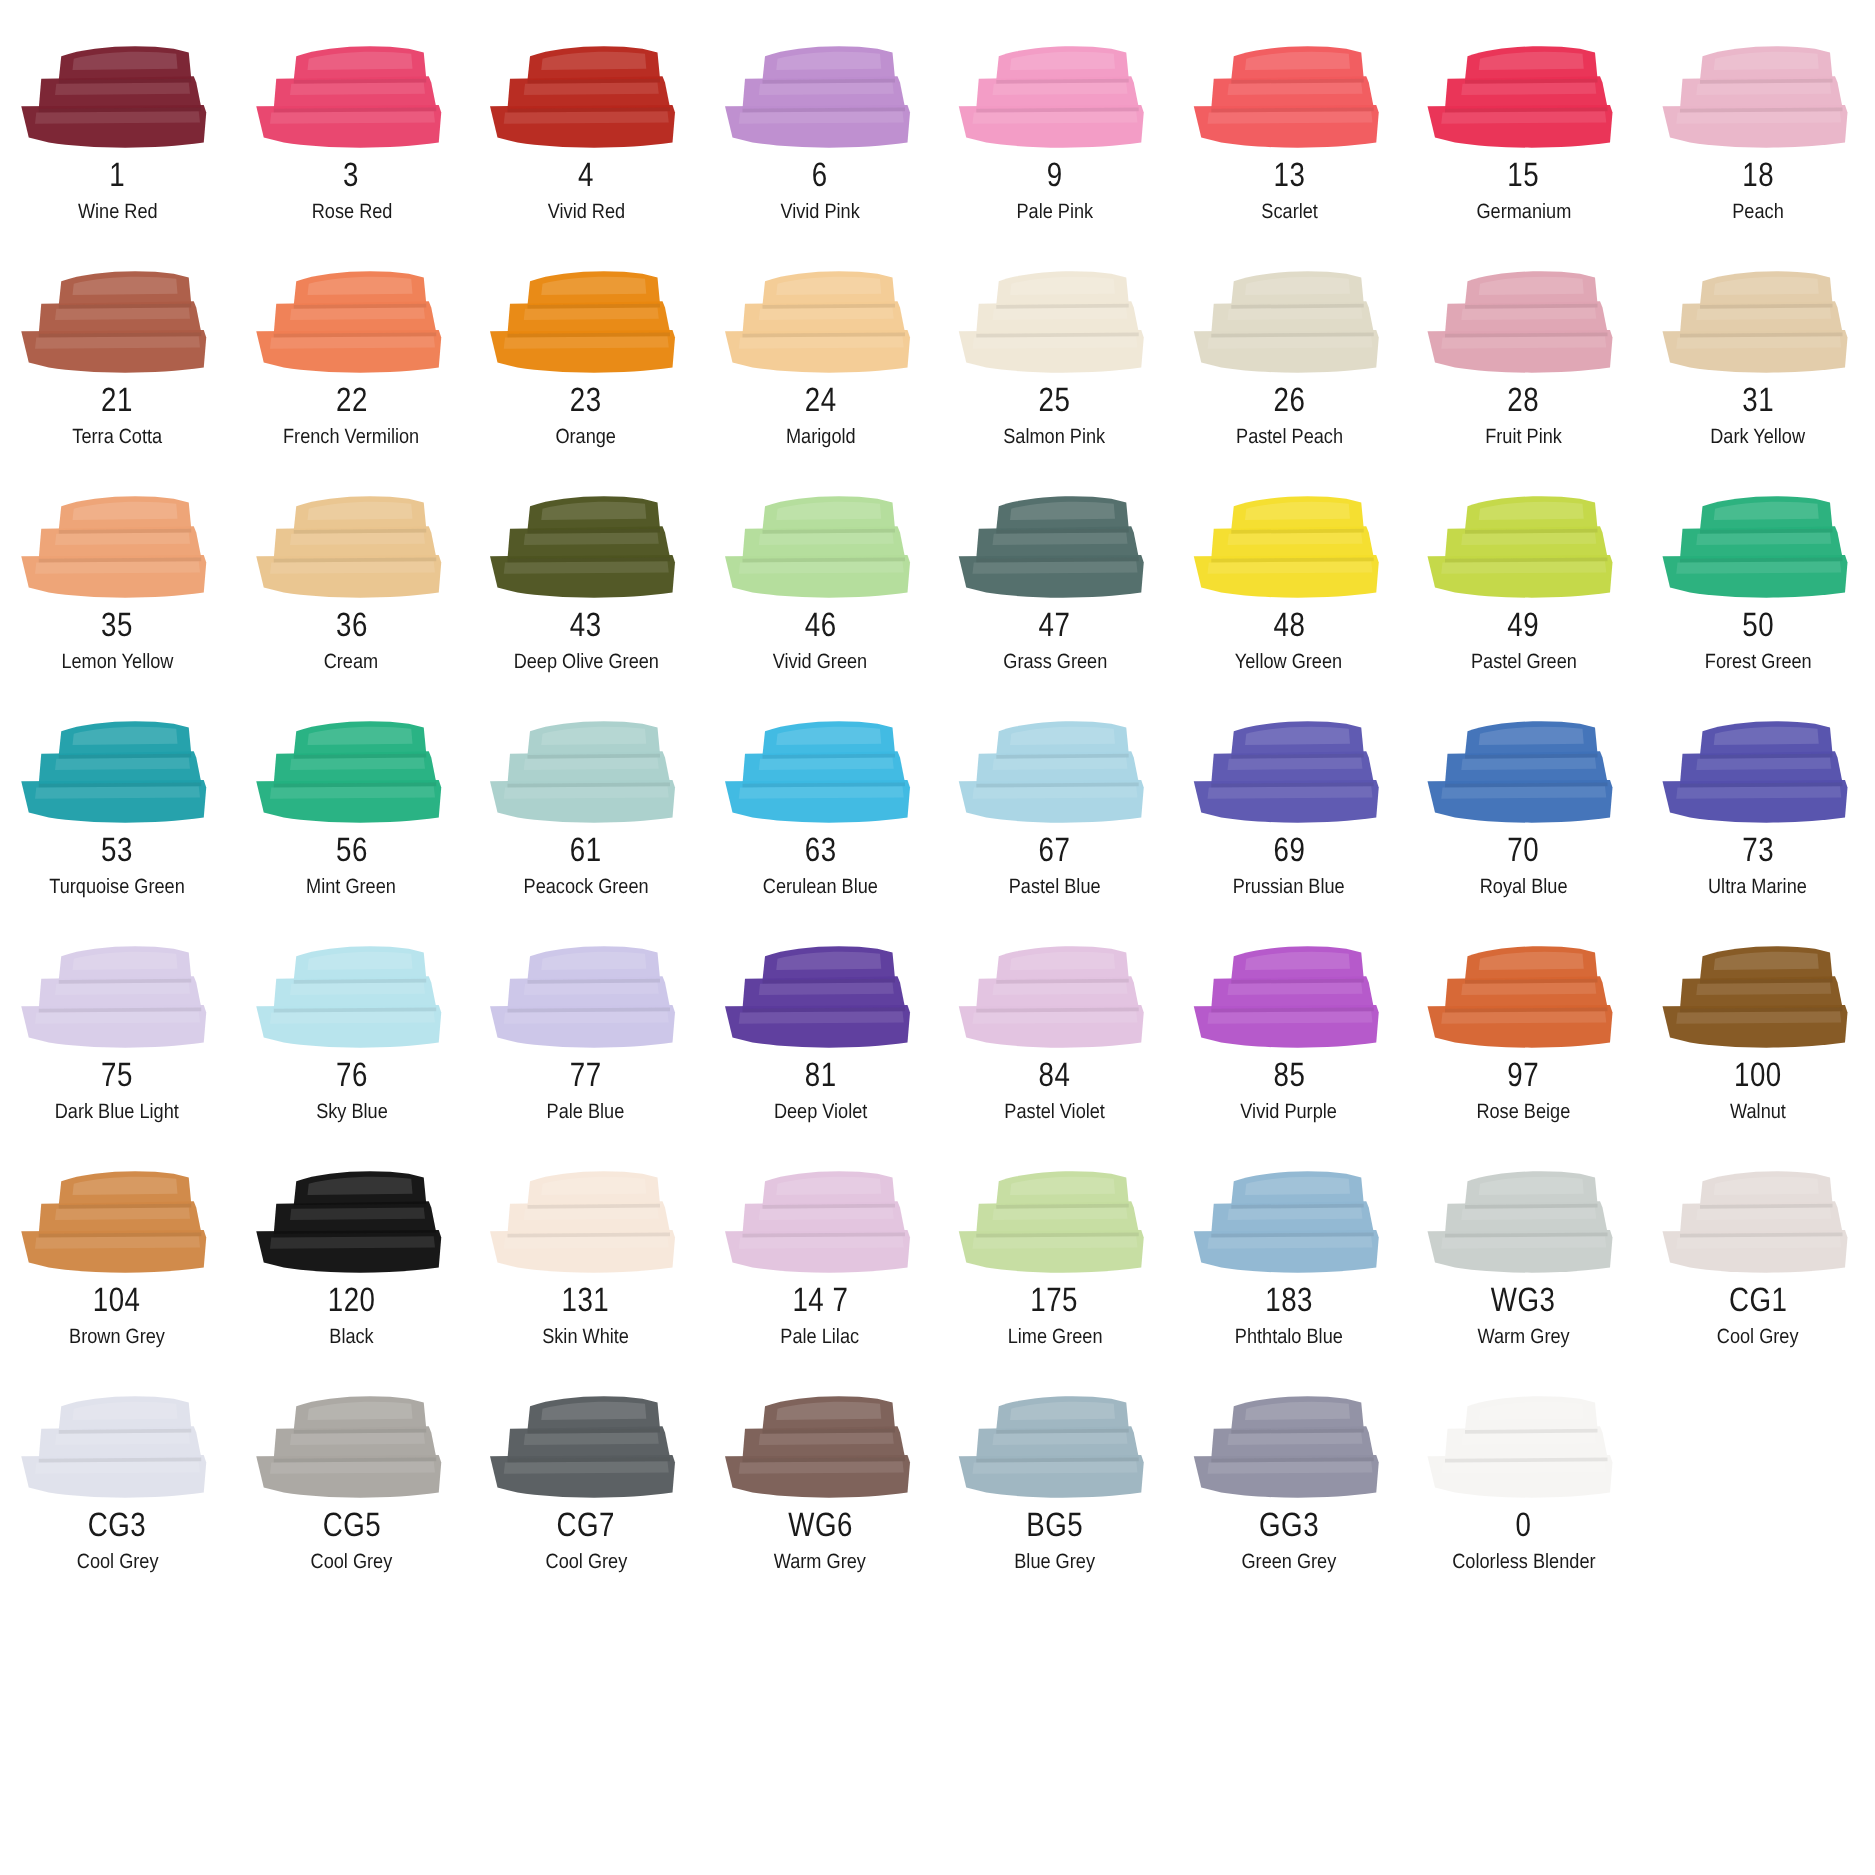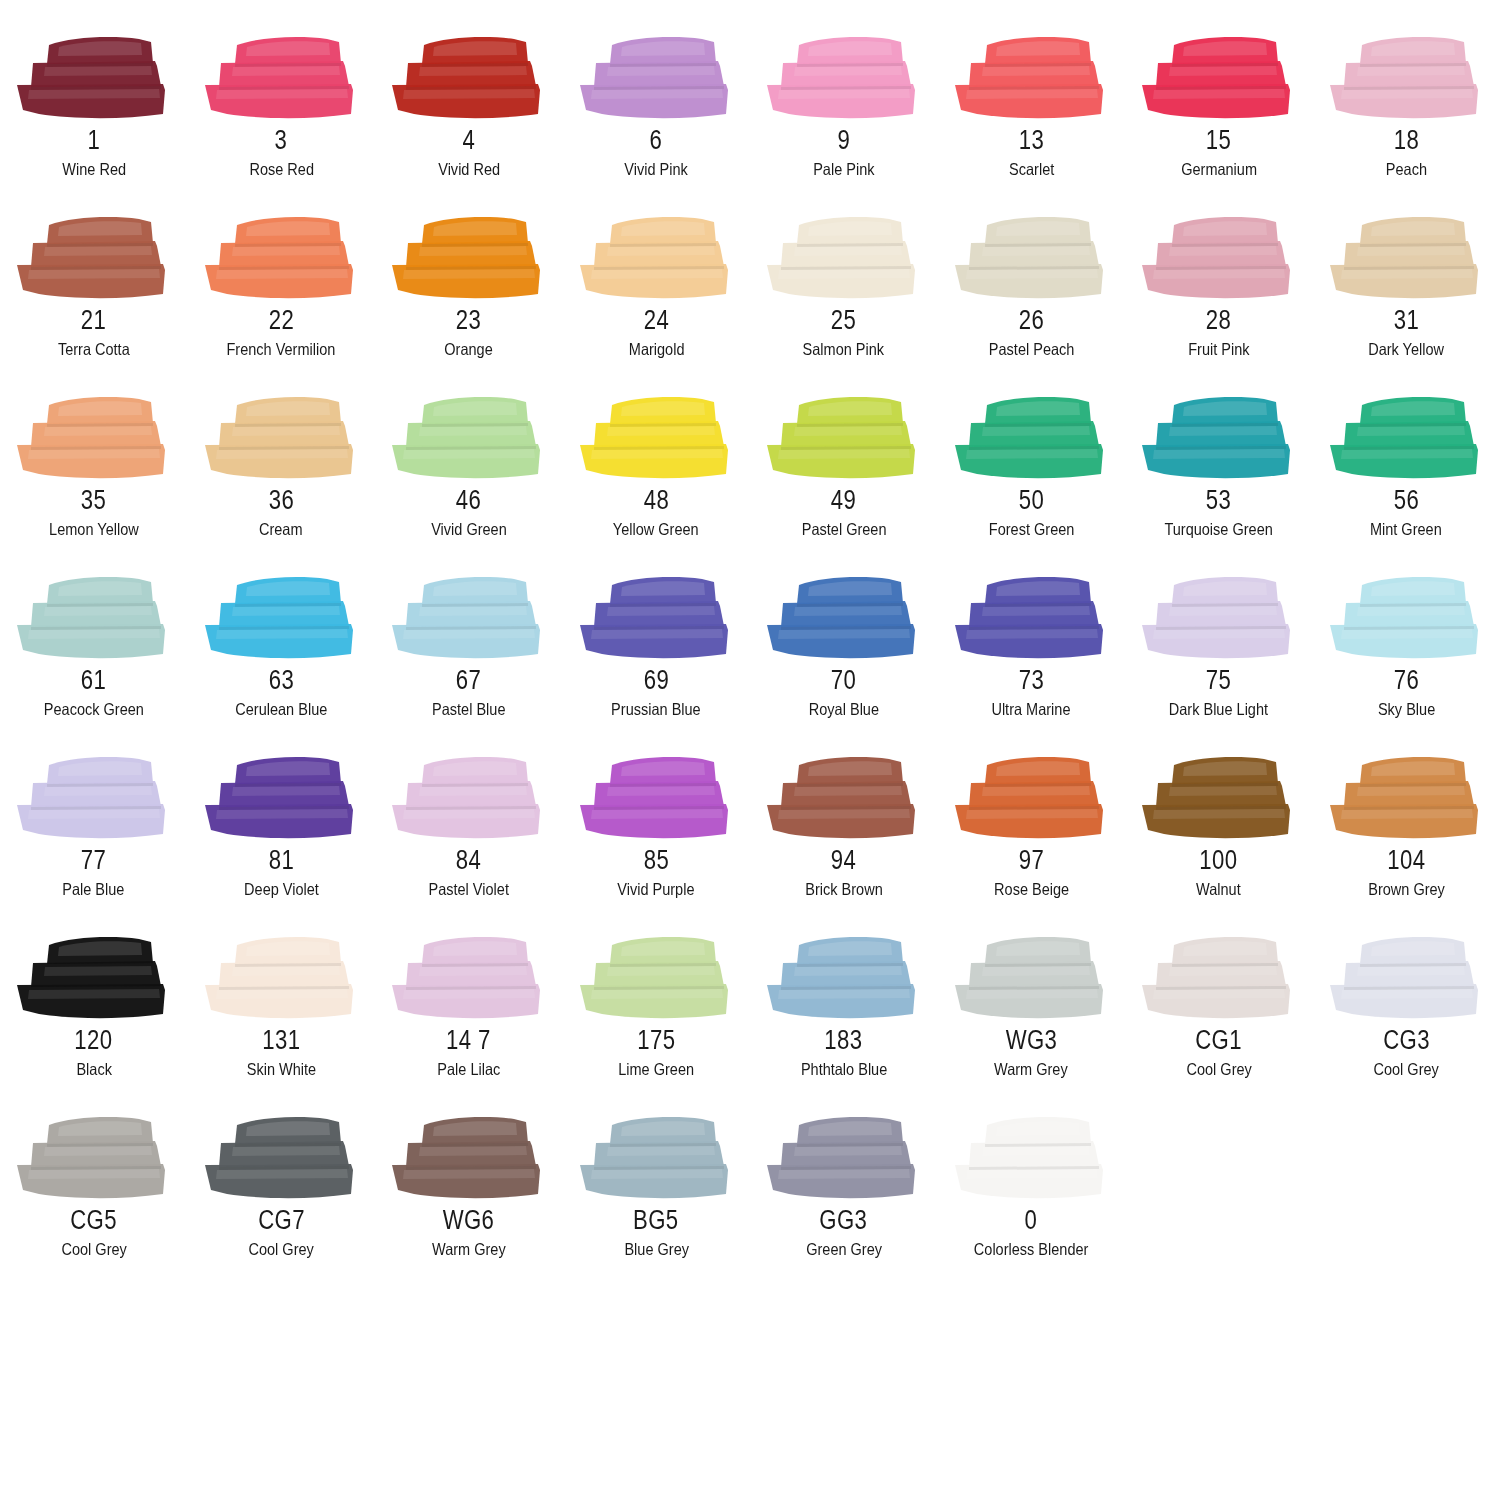--- a/index.html
+++ b/index.html
@@ -393,38 +393,74 @@
             </g>
           </svg>
         </div>
         <div class="swatch-code">36</div>
         <div class="swatch-name">Cream</div>
       </div>
       <div class="swatch-cell">
         <div class="stroke-wrap">
           <svg viewBox="0 0 165 95" xmlns="http://www.w3.org/2000/svg" aria-hidden="true">
             <g>
+              <path d="M6,55 L152,54 L154,60 L152,84 C110,90 60,89 28,84 L12,80 Z" fill="#4d5420" opacity="0.97"></path>
+              <path d="M22,33 L144,31 L146,36 L150,56 L20,57 Z" fill="#4d5420" opacity="0.97"></path>
+              <path d="M38,15 C60,7 100,5 128,9 L140,12 L142,33 L36,34 Z" fill="#4d5420" opacity="0.97"></path>
+              <path d="M48,17 C70,11 104,10 130,13 L131,25 L47,26 Z" fill="#ffffff" opacity="0.13"></path>
+              <path d="M34,37 L140,36 L141,45 L33,46 Z" fill="#ffffff" opacity="0.10"></path>
+              <path d="M18,60 L148,59 L149,68 L17,69 Z" fill="#ffffff" opacity="0.10"></path>
+              <path d="M36,34 L142,33 L142,36 L36,37 Z" fill="#000000" opacity="0.07"></path>
+              <path d="M20,57 L150,56 L150,59 L20,60 Z" fill="#000000" opacity="0.07"></path>
+            </g>
+          </svg>
+        </div>
+        <div class="swatch-code">43</div>
+        <div class="swatch-name">Deep Olive Green</div>
+      </div>
+      <div class="swatch-cell">
+        <div class="stroke-wrap">
+          <svg viewBox="0 0 165 95" xmlns="http://www.w3.org/2000/svg" aria-hidden="true">
+            <g>
               <path d="M6,55 L152,54 L154,60 L152,84 C110,90 60,89 28,84 L12,80 Z" fill="#b3dd9a" opacity="0.97"></path>
               <path d="M22,33 L144,31 L146,36 L150,56 L20,57 Z" fill="#b3dd9a" opacity="0.97"></path>
               <path d="M38,15 C60,7 100,5 128,9 L140,12 L142,33 L36,34 Z" fill="#b3dd9a" opacity="0.97"></path>
               <path d="M48,17 C70,11 104,10 130,13 L131,25 L47,26 Z" fill="#ffffff" opacity="0.13"></path>
               <path d="M34,37 L140,36 L141,45 L33,46 Z" fill="#ffffff" opacity="0.10"></path>
               <path d="M18,60 L148,59 L149,68 L17,69 Z" fill="#ffffff" opacity="0.10"></path>
               <path d="M36,34 L142,33 L142,36 L36,37 Z" fill="#000000" opacity="0.07"></path>
               <path d="M20,57 L150,56 L150,59 L20,60 Z" fill="#000000" opacity="0.07"></path>
             </g>
           </svg>
         </div>
         <div class="swatch-code">46</div>
         <div class="swatch-name">Vivid Green</div>
       </div>
       <div class="swatch-cell">
         <div class="stroke-wrap">
           <svg viewBox="0 0 165 95" xmlns="http://www.w3.org/2000/svg" aria-hidden="true">
             <g>
+              <path d="M6,55 L152,54 L154,60 L152,84 C110,90 60,89 28,84 L12,80 Z" fill="#4f6b68" opacity="0.97"></path>
+              <path d="M22,33 L144,31 L146,36 L150,56 L20,57 Z" fill="#4f6b68" opacity="0.97"></path>
+              <path d="M38,15 C60,7 100,5 128,9 L140,12 L142,33 L36,34 Z" fill="#4f6b68" opacity="0.97"></path>
+              <path d="M48,17 C70,11 104,10 130,13 L131,25 L47,26 Z" fill="#ffffff" opacity="0.13"></path>
+              <path d="M34,37 L140,36 L141,45 L33,46 Z" fill="#ffffff" opacity="0.10"></path>
+              <path d="M18,60 L148,59 L149,68 L17,69 Z" fill="#ffffff" opacity="0.10"></path>
+              <path d="M36,34 L142,33 L142,36 L36,37 Z" fill="#000000" opacity="0.07"></path>
+              <path d="M20,57 L150,56 L150,59 L20,60 Z" fill="#000000" opacity="0.07"></path>
+            </g>
+          </svg>
+        </div>
+        <div class="swatch-code">47</div>
+        <div class="swatch-name">Grass Green</div>
+      </div>
+      <div class="swatch-cell">
+        <div class="stroke-wrap">
+          <svg viewBox="0 0 165 95" xmlns="http://www.w3.org/2000/svg" aria-hidden="true">
+            <g>
               <path d="M6,55 L152,54 L154,60 L152,84 C110,90 60,89 28,84 L12,80 Z" fill="#f5de2a" opacity="0.97"></path>
               <path d="M22,33 L144,31 L146,36 L150,56 L20,57 Z" fill="#f5de2a" opacity="0.97"></path>
               <path d="M38,15 C60,7 100,5 128,9 L140,12 L142,33 L36,34 Z" fill="#f5de2a" opacity="0.97"></path>
               <path d="M48,17 C70,11 104,10 130,13 L131,25 L47,26 Z" fill="#ffffff" opacity="0.13"></path>
               <path d="M34,37 L140,36 L141,45 L33,46 Z" fill="#ffffff" opacity="0.10"></path>
               <path d="M18,60 L148,59 L149,68 L17,69 Z" fill="#ffffff" opacity="0.10"></path>
               <path d="M36,34 L142,33 L142,36 L36,37 Z" fill="#000000" opacity="0.07"></path>
               <path d="M20,57 L150,56 L150,59 L20,60 Z" fill="#000000" opacity="0.07"></path>
             </g>
           </svg>
@@ -712,38 +748,20 @@
               <path d="M48,17 C70,11 104,10 130,13 L131,25 L47,26 Z" fill="#ffffff" opacity="0.13"></path>
               <path d="M34,37 L140,36 L141,45 L33,46 Z" fill="#ffffff" opacity="0.10"></path>
               <path d="M18,60 L148,59 L149,68 L17,69 Z" fill="#ffffff" opacity="0.10"></path>
               <path d="M36,34 L142,33 L142,36 L36,37 Z" fill="#000000" opacity="0.07"></path>
               <path d="M20,57 L150,56 L150,59 L20,60 Z" fill="#000000" opacity="0.07"></path>
             </g>
           </svg>
         </div>
         <div class="swatch-code">85</div>
         <div class="swatch-name">Vivid Purple</div>
-      </div>
-      <div class="swatch-cell">
-        <div class="stroke-wrap">
-          <svg viewBox="0 0 165 95" xmlns="http://www.w3.org/2000/svg" aria-hidden="true">
-            <g>
-              <path d="M6,55 L152,54 L154,60 L152,84 C110,90 60,89 28,84 L12,80 Z" fill="#9c5744" opacity="0.97"></path>
-              <path d="M22,33 L144,31 L146,36 L150,56 L20,57 Z" fill="#9c5744" opacity="0.97"></path>
-              <path d="M38,15 C60,7 100,5 128,9 L140,12 L142,33 L36,34 Z" fill="#9c5744" opacity="0.97"></path>
-              <path d="M48,17 C70,11 104,10 130,13 L131,25 L47,26 Z" fill="#ffffff" opacity="0.13"></path>
-              <path d="M34,37 L140,36 L141,45 L33,46 Z" fill="#ffffff" opacity="0.10"></path>
-              <path d="M18,60 L148,59 L149,68 L17,69 Z" fill="#ffffff" opacity="0.10"></path>
-              <path d="M36,34 L142,33 L142,36 L36,37 Z" fill="#000000" opacity="0.07"></path>
-              <path d="M20,57 L150,56 L150,59 L20,60 Z" fill="#000000" opacity="0.07"></path>
-            </g>
-          </svg>
-        </div>
-        <div class="swatch-code">94</div>
-        <div class="swatch-name">Brick Brown</div>
       </div>
       <div class="swatch-cell">
         <div class="stroke-wrap">
           <svg viewBox="0 0 165 95" xmlns="http://www.w3.org/2000/svg" aria-hidden="true">
             <g>
               <path d="M6,55 L152,54 L154,60 L152,84 C110,90 60,89 28,84 L12,80 Z" fill="#d66431" opacity="0.97"></path>
               <path d="M22,33 L144,31 L146,36 L150,56 L20,57 Z" fill="#d66431" opacity="0.97"></path>
               <path d="M38,15 C60,7 100,5 128,9 L140,12 L142,33 L36,34 Z" fill="#d66431" opacity="0.97"></path>
               <path d="M48,17 C70,11 104,10 130,13 L131,25 L47,26 Z" fill="#ffffff" opacity="0.13"></path>
               <path d="M34,37 L140,36 L141,45 L33,46 Z" fill="#ffffff" opacity="0.10"></path>

